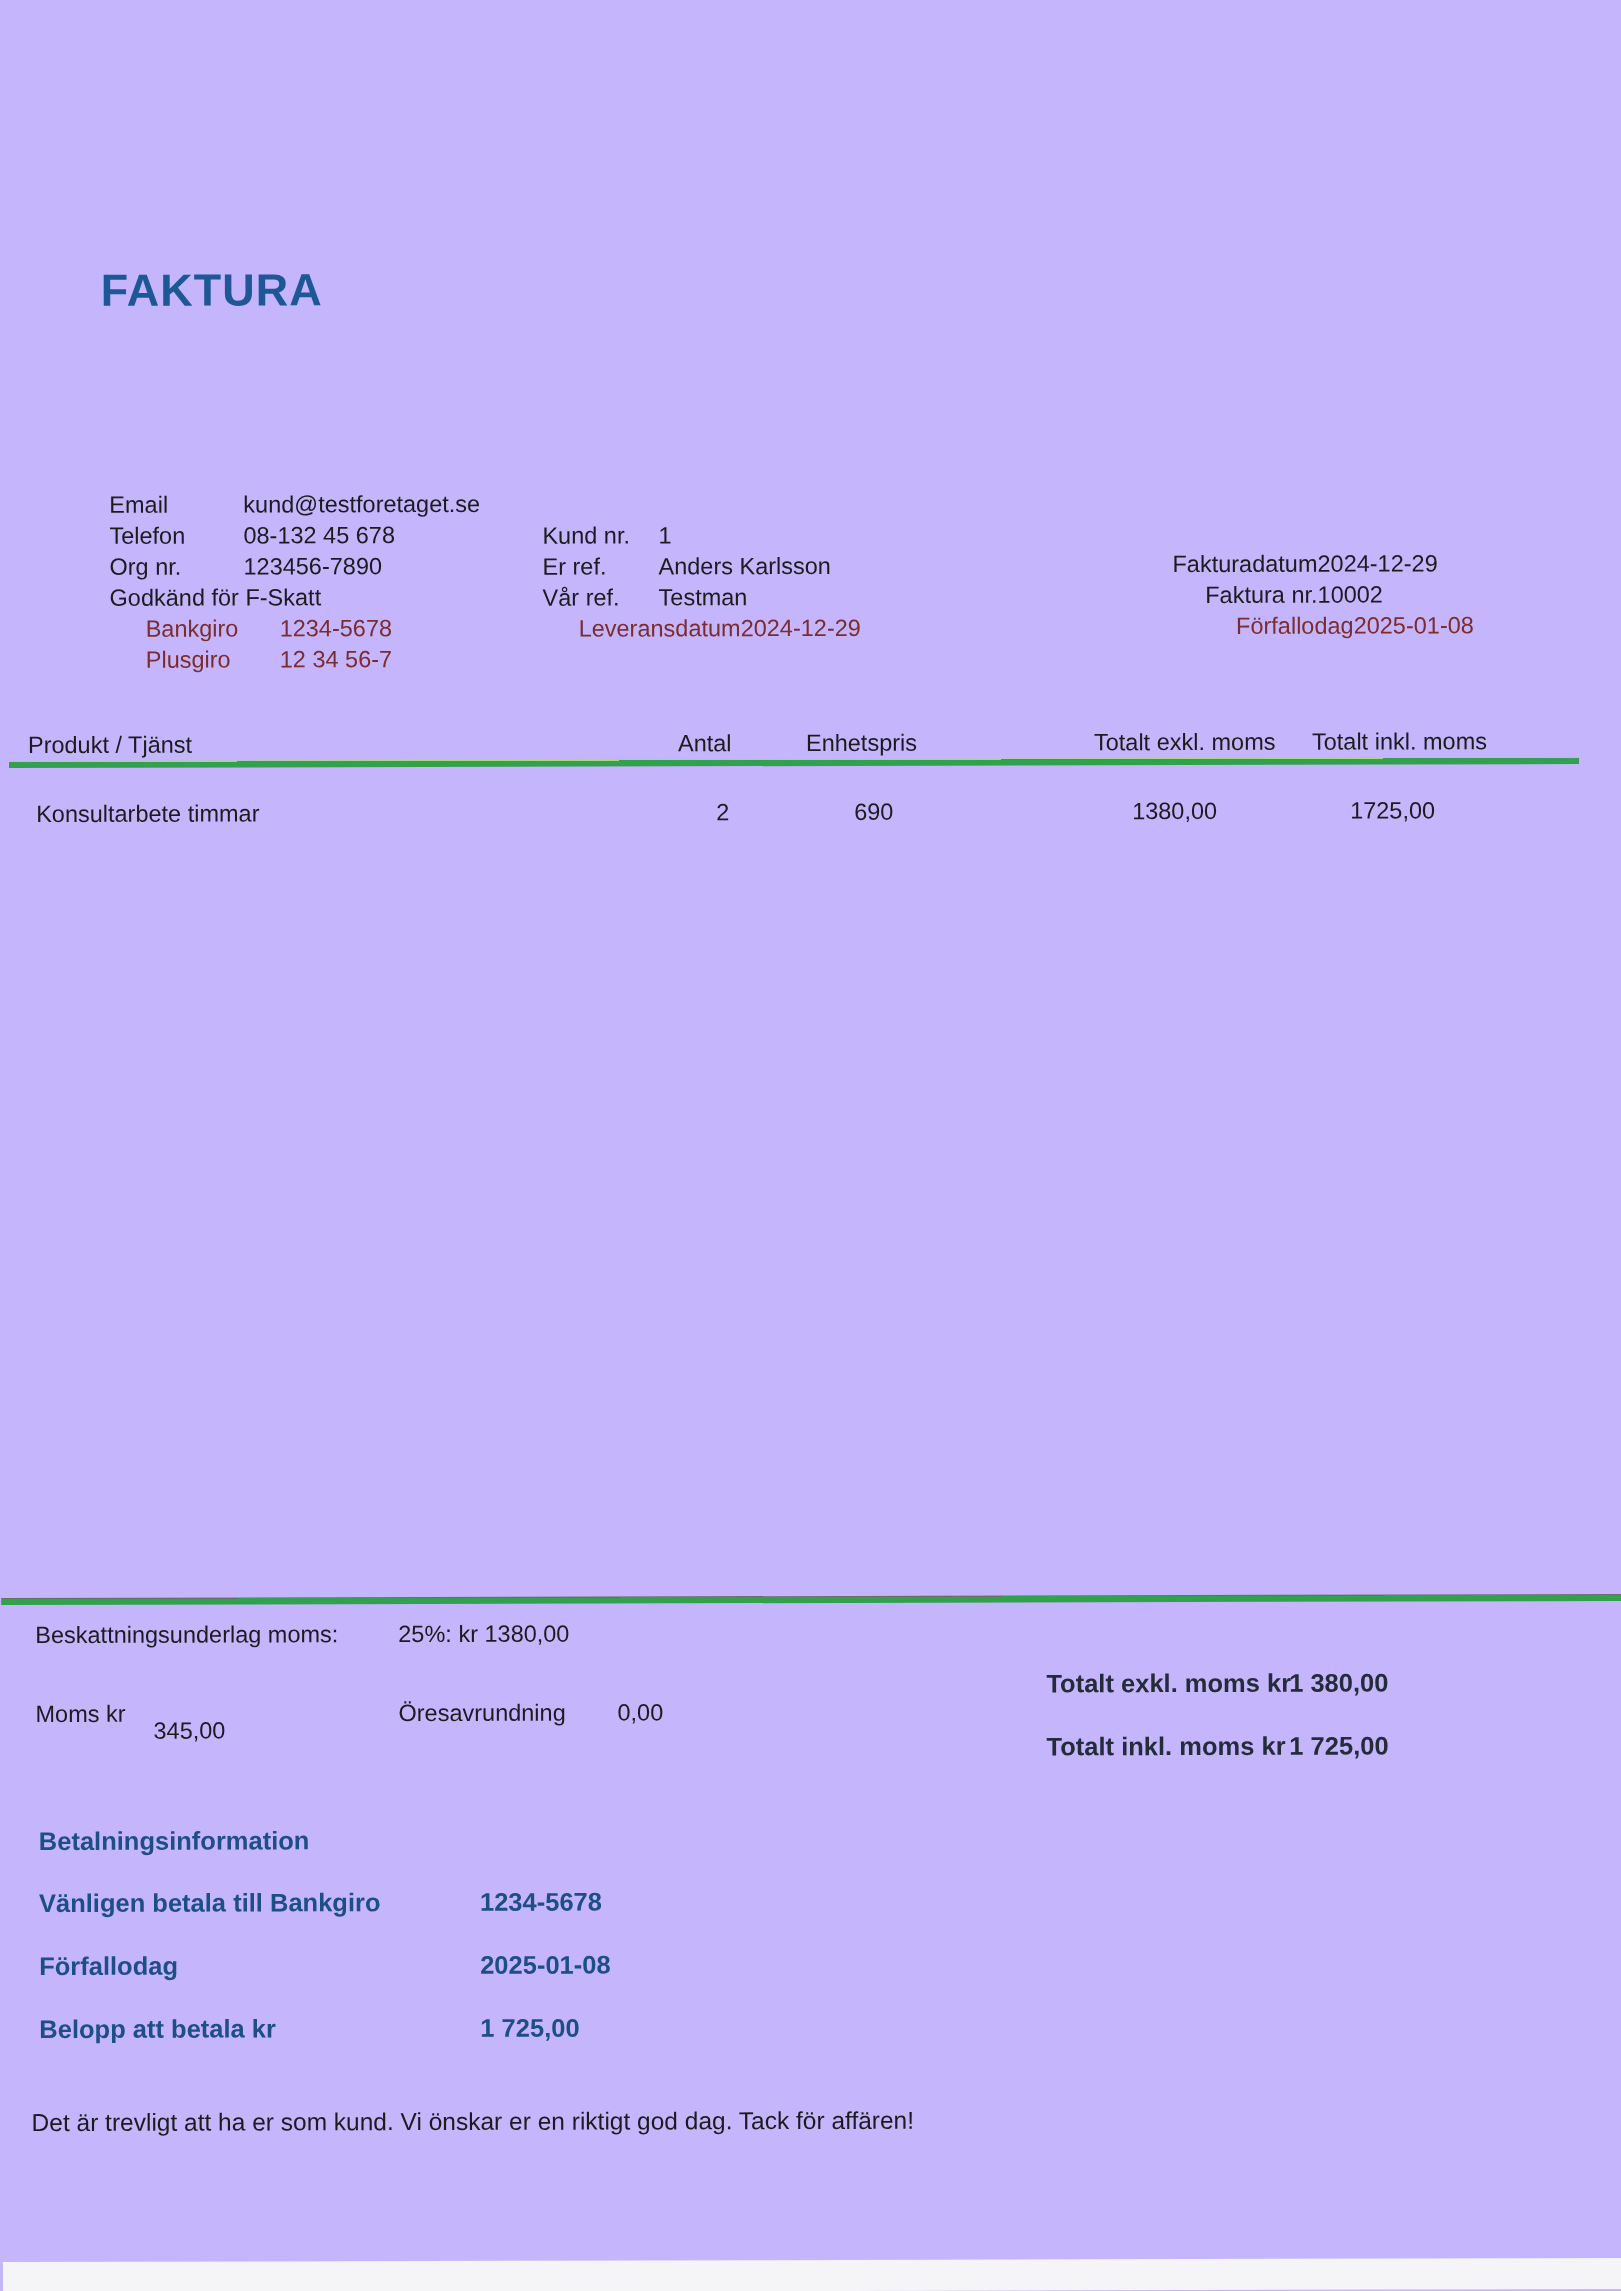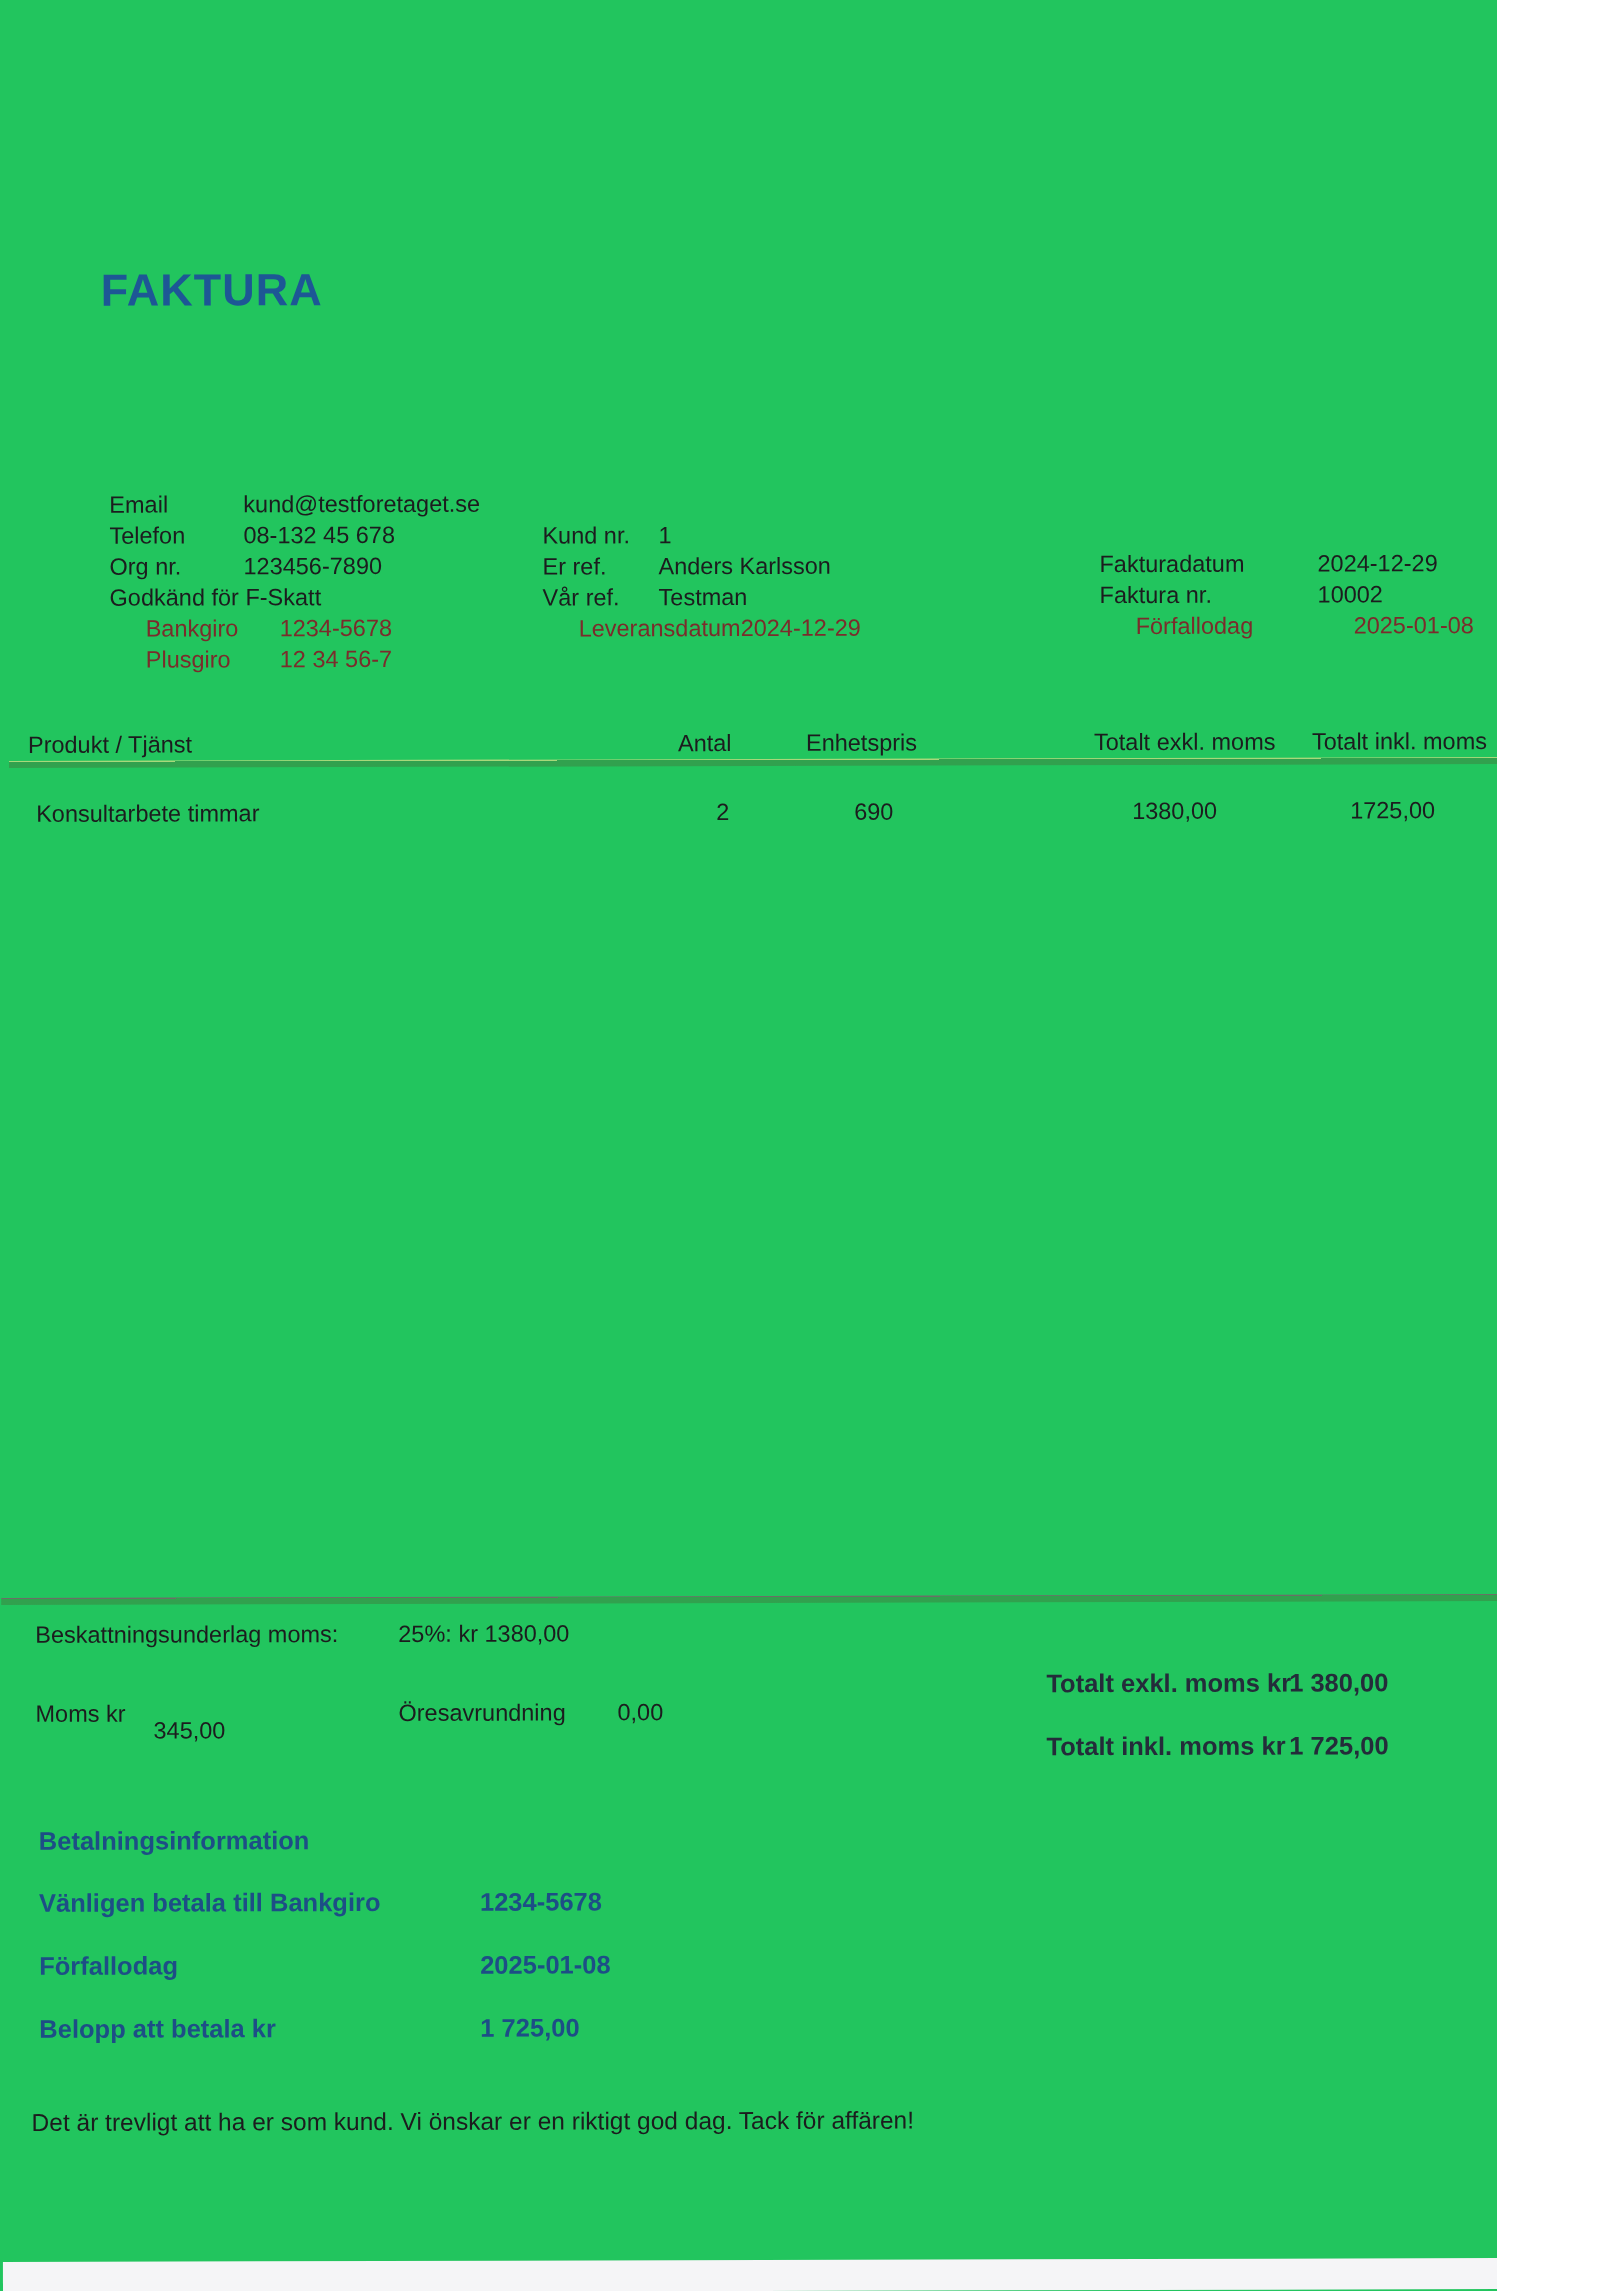--- a/index.html
+++ b/index.html
@@ -6,34 +6,34 @@
     --title_blue:#1d5795;
     --payment_blue:#1d4e86;
     --dark_red:#7b2c2c;
     --line_green:#31a14e;
     --line_green_light:#a8d87a;
     --totals_dark:#242c3a;
     --text_black:#1c1c1e;
   }
   html,body{margin:0;padding:0;background:#ffffff;}
   #page{
-    position:relative;width:1497px;height:2292px;background:#22c55e;overflow:hidden;
+    position:relative;width:1621px;height:2292px;background:#c4b5fd;overflow:hidden;
     font-family:"Liberation Sans", sans-serif;color:var(--text_black);
   }
   #sheet{position:absolute;inset:0;transform:rotate(-0.15deg);}
   .abs{position:absolute;}
   
   .doc-title{left:103px;top:263px;font-size:45px;font-weight:bold;color:var(--title_blue);letter-spacing:1px;}
   .sender{left:105px;top:325px;font-size:26.5px;line-height:36px;}
   .recipient{left:944px;top:355px;font-size:26.5px;line-height:36px;}
   
   .infoblock{font-size:23.5px;line-height:31px;}
   .contact{left:111px;top:488px;}
   .reference{left:544px;top:520px;}
-  .meta{left:1101px;top:550px;}
+  .meta{left:1101px;top:550px;text-align:right;}
   .irow{display:flex;white-space:nowrap;}
   .contact .ilabel{min-width:134px;}
   .reference .ilabel{min-width:116px;}
   .meta .ilabel{min-width:218px;}
   .irow.wide .ilabel{min-width:0;}
   .irow.accent{color:var(--dark_red);margin-left:36px;}
   
   .tbl{left:0;top:730px;width:1621px;height:118px;font-size:23.5px;}
   .tbl .cell{position:absolute;white-space:nowrap;text-align:right;}
   .hdr{top:0;}

